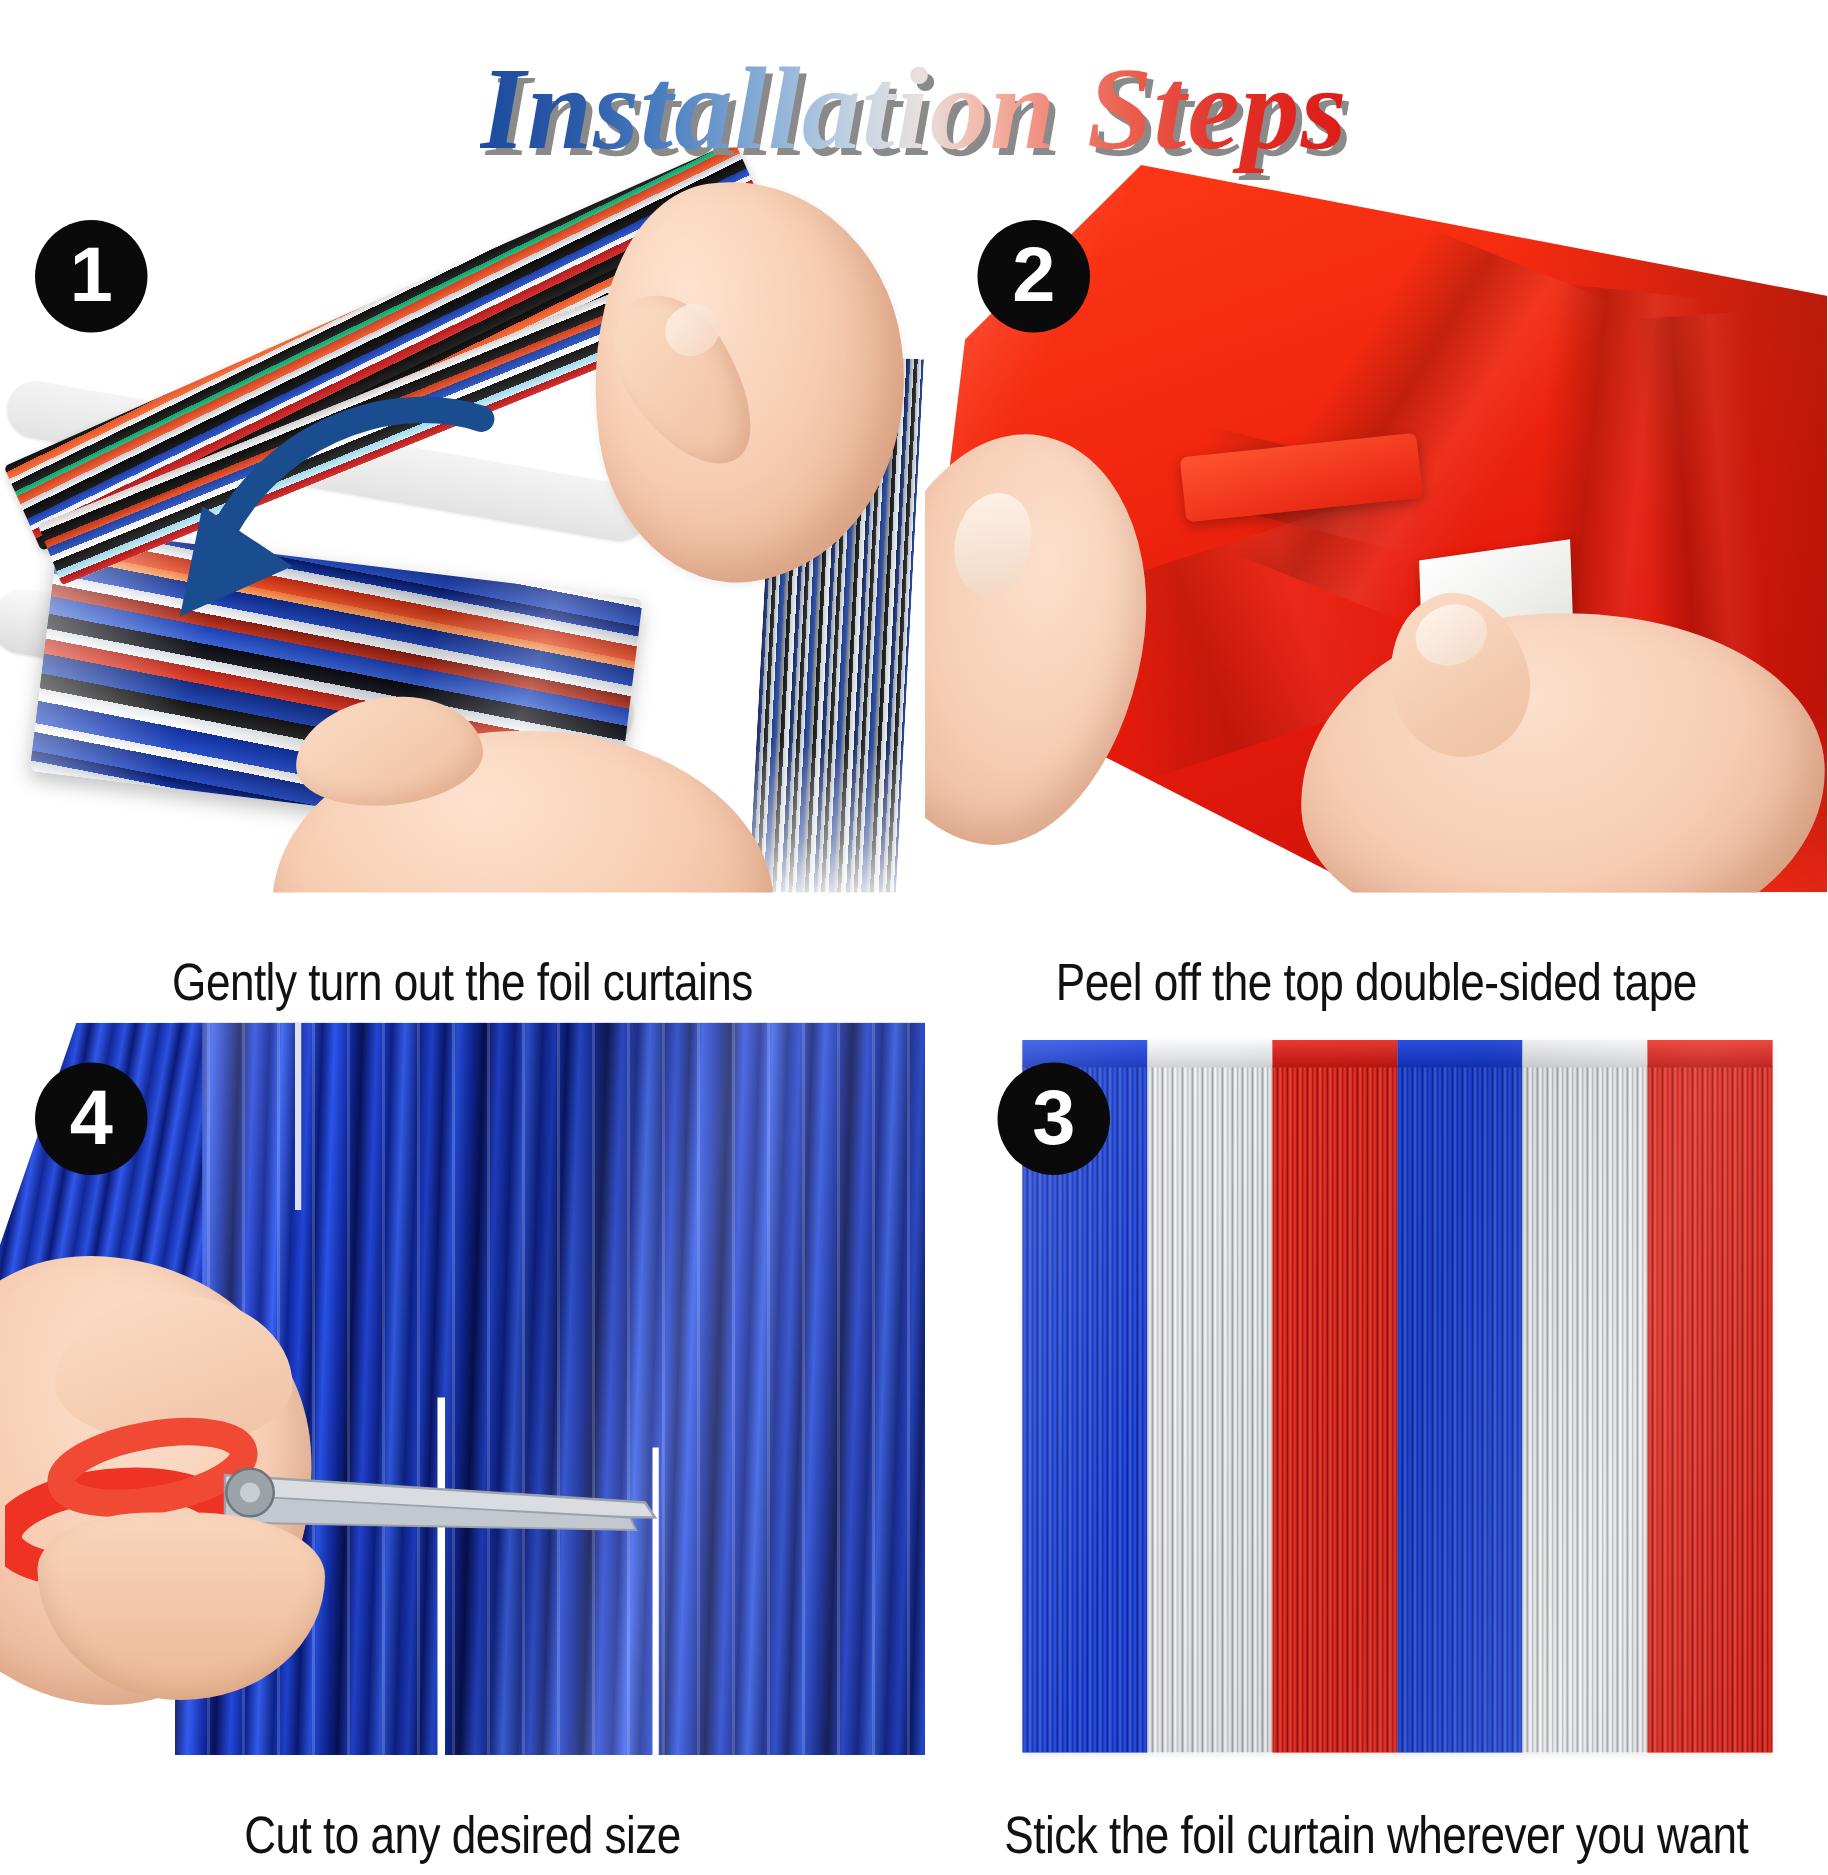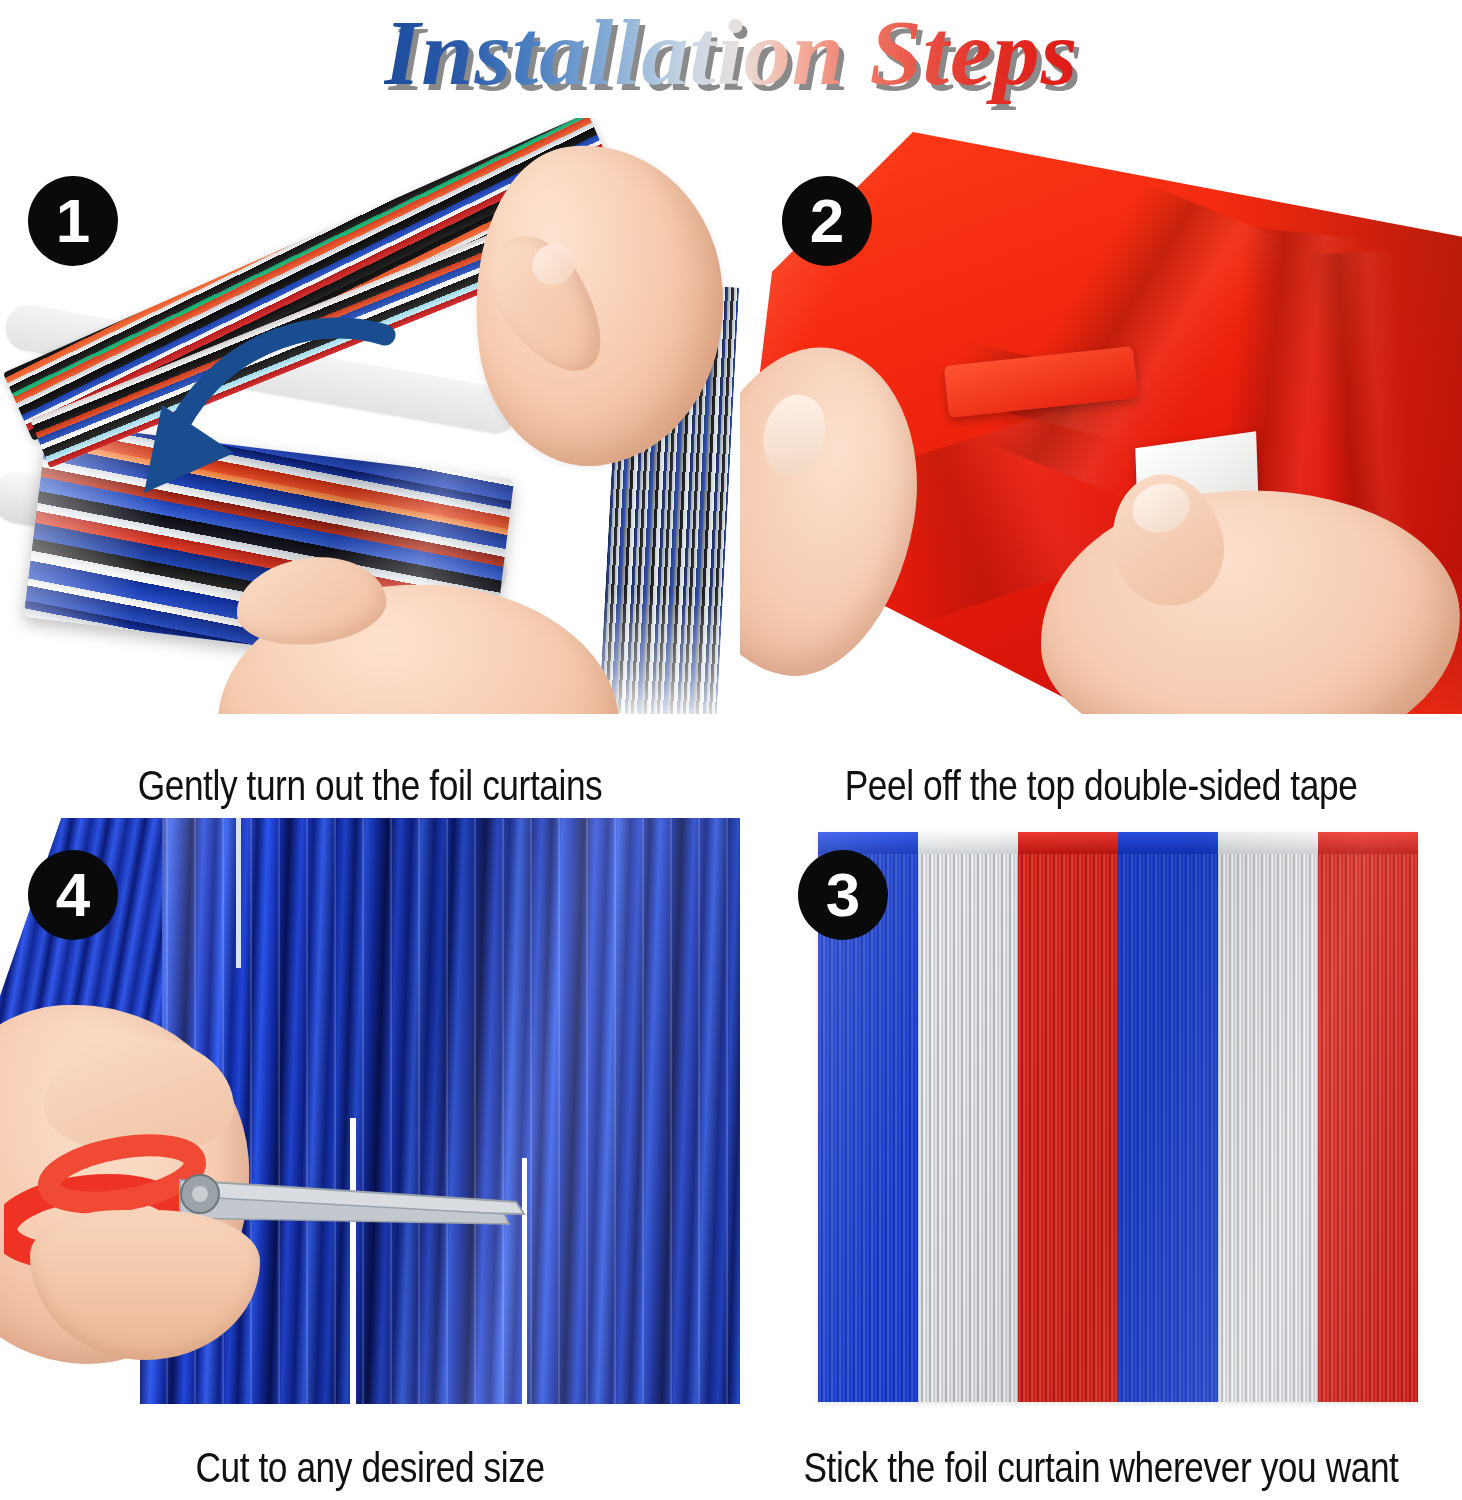--- a/index.html
+++ b/index.html
@@ -15,25 +15,25 @@
   .page {
     position: relative;
     width: 1462px;
     height: 1500px;
     background: #ffffff;
   }
 
   
   .title-wrap {
     position: absolute;
-    left: 0; top: 5px;
+    left: 0; top: 16px;
     width: 1462px;
     height: 118px;
     display: flex;
-    align-items: flex-start;
+    align-items: flex-end;
     justify-content: center;
   }
   .title {
     position: relative;
     font-family: "Liberation Serif", "DejaVu Serif", serif;
     font-weight: bold;
     font-style: italic;
     font-size: 94px;
     letter-spacing: 1px;
     white-space: nowrap;

